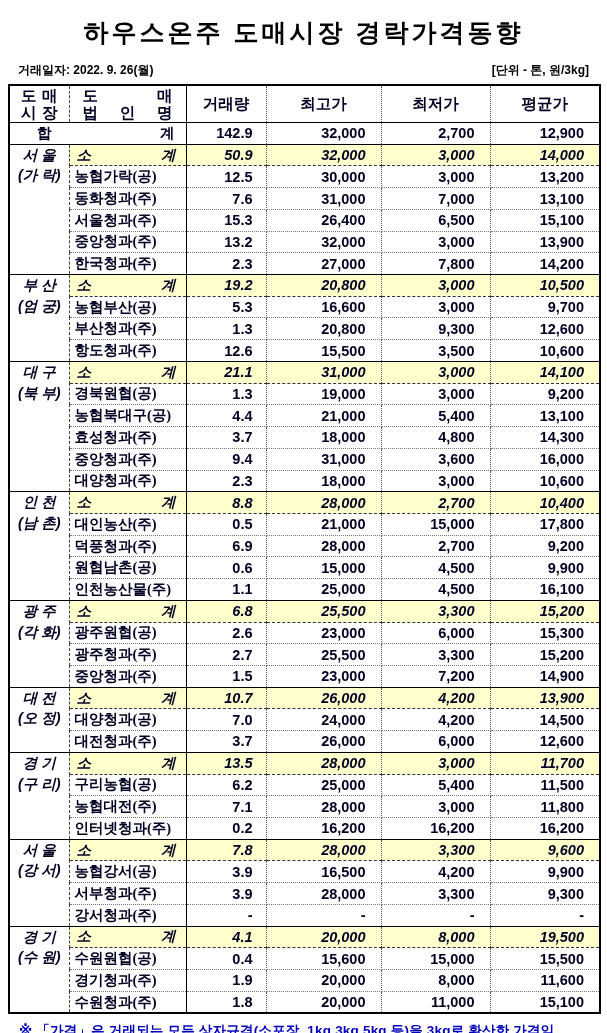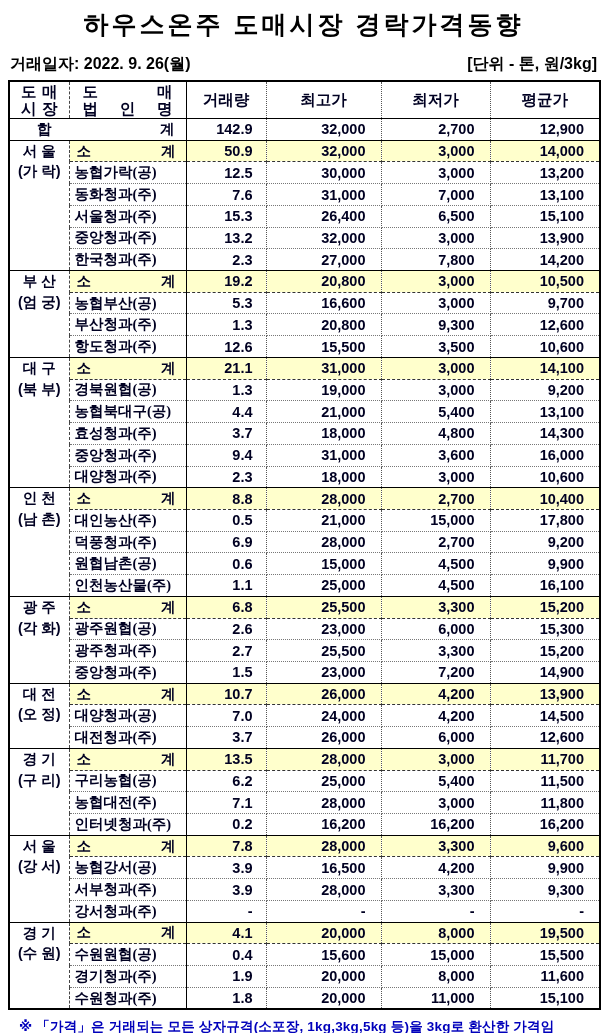--- a/index.html
+++ b/index.html
@@ -1,29 +1,29 @@
 <!DOCTYPE html>
 <html><head>
 <meta charset="utf-8">
 <style>
   html,body{margin:0;padding:0;background:#ffffff;width:607px;height:1033px;overflow:hidden;}
   body{font-family:"Liberation Sans","DejaVu Sans",sans-serif;font-weight:bold;color:#000022;}
   .page{width:607px;height:1033px;position:relative;}
-  .title{margin:0;padding-top:8px;text-align:center;font-size:25px;letter-spacing:3px;color:#000000;}
-  .meta-row{display:flex;justify-content:space-between;align-items:flex-end;padding:0 10px;margin-top:13px;margin-bottom:5px;font-size:16px;color:#000000;}
+  .title{margin:0;padding-top:16px;text-align:center;font-size:25px;letter-spacing:3px;color:#000000;}
+  .meta-row{display:flex;justify-content:space-between;align-items:flex-end;padding:0 18px;margin-top:13px;margin-bottom:5px;font-size:12px;color:#000000;}
   table{border-collapse:collapse;margin-left:8px;width:591px;table-layout:fixed;}
   .outer{border:2px solid #000;}
   th,td{padding:0;height:20.72px;font-size:14.5px;overflow:hidden;white-space:nowrap;}
   thead th{height:36px;font-size:15.5px;vertical-align:middle;border-bottom:1px solid #000;}
   .b-dash-r{border-right:1px dashed #444;}
   .b-solid-r{border-right:1px solid #000;}
   .b-dot-r{border-right:1px dotted #555;}
   td{border-bottom:1px dotted #777;}
   tr.group-start td{border-top:1px solid #000;}
-  tr.subtotal-row td{background:#ffffcc;border-bottom:1px dashed #333;}
+  tr.subtotal-row td{background:#ffffcc;border-bottom:1px dashed #333;font-style:italic;}
   tr.subtotal-row td.market-cell{background:#ffffff;}
   td.market-cell{vertical-align:top;text-align:center;background:#fff;}
   td.market-cell .mline{height:20.7px;line-height:20.7px;}
   .jrow{display:flex;justify-content:space-between;align-items:center;height:100%;}
   .hline{display:flex;justify-content:space-between;padding:0 11px;line-height:17px;}
   .hline3{display:flex;justify-content:space-between;padding:0 13px;line-height:17px;}
   td.name-cell{text-align:left;padding-left:5px;font-family:Liberation Serif, serif;}
   td.num{text-align:right;padding-right:15px;font-size:14.5px;}
   td.qty{padding-right:13px;}
   .total-label .jrow{padding:0 11px 0 27px;}

